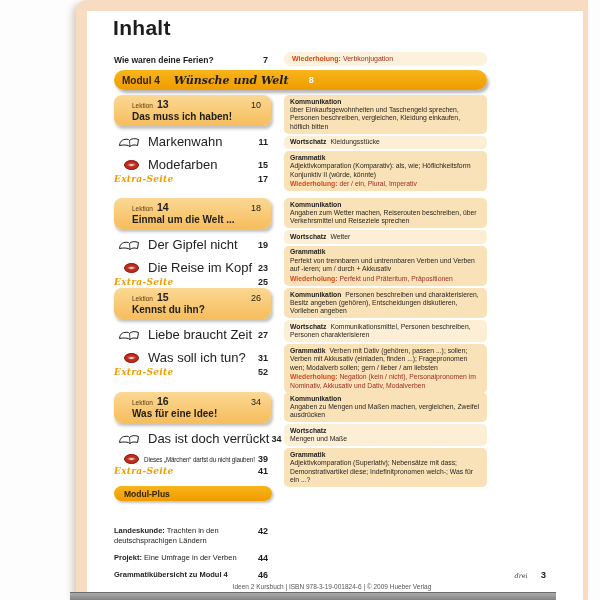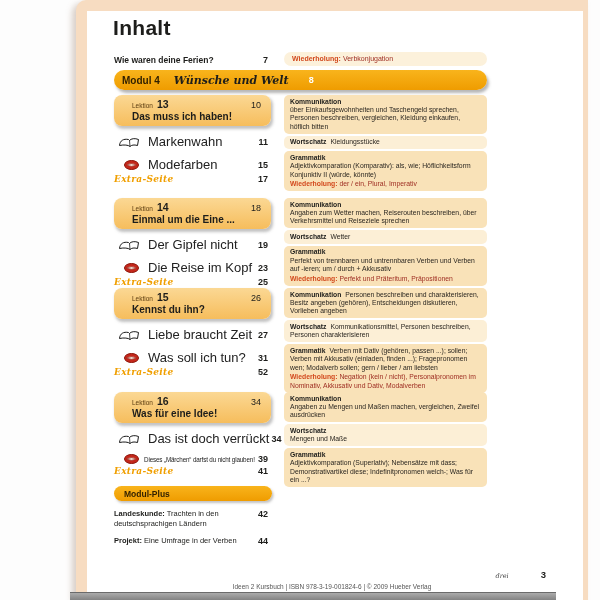--- a/index.html
+++ b/index.html
@@ -57,27 +57,27 @@
   .box.light{background:#fcefd6;}
   .blabel{font-weight:bold;color:#1d1d1b;}
   .blabel.block{display:block;}
   .blabel.inline{display:inline;margin-right:2px;}
   .wied{margin-top:1px;}
   .wied b{color:#d2491d;}
   .wied span{color:#9e2d22;}
 
   .mp{position:absolute;left:38px;top:486px;width:157px;}
   .mp-pill{width:158px;height:15px;box-sizing:border-box;background:linear-gradient(#f9b41c,#ef9c00);
-           border-radius:8px;display:flex;align-items:center;padding:0 10px;margin-bottom:8px;
+           border-radius:8px;display:flex;align-items:center;padding:0 10px;margin-bottom:25px;
            font-size:8.5px;font-weight:bold;color:#2f1f00;box-shadow:1.5px 2px 2.5px rgba(120,120,120,.45);}
   .mp-row{display:flex;margin-bottom:7px;padding-right:3px;}
   .mp-text{width:125px;font-size:7.5px;line-height:1.3;}
   .mp-page{margin-left:auto;font-size:9px;font-weight:bold;}
 
-  .folio{position:absolute;top:569px;right:42px;display:flex;align-items:baseline;gap:19px;}
+  .folio{position:absolute;top:569px;right:42px;display:flex;align-items:baseline;}
   .folio .word{font-family:"DejaVu Serif",serif;font-style:italic;font-size:6.5px;color:#444;margin-right:13px;}
   .folio .num{font-size:9.5px;font-weight:bold;}
   .imprint{position:absolute;left:0;right:0;top:583px;text-align:center;font-size:6.5px;color:#555;}
 </style>
 </head>
 <body>
 
 <div class="canvas">
   <div class="scan">
     <div class="page"></div>
@@ -155,21 +155,21 @@
     </section>
 
     <section class="lektion lk1">
       <div class="lcol">
         <div class="lek-header">
           <div class="lek-top">
             <span class="lek-word">Lektion</span>
             <b class="lek-num">14</b>
             <span class="lek-page">18</span>
           </div>
-          <div class="lek-title">Einmal um die Eine ...</div>
+          <div class="lek-title">Einmal um die Welt ...</div>
         </div>
         <div class="item">
           <span class="ic">
               <svg width="22" height="13" viewBox="0 0 22 13">
                 <path d="M1.5 10.5 C2 5.5 5.5 3.5 10.5 4.5 L11.5 5.5 C13 3.5 17 3 20.5 4.5 L19.5 10.5 C16 9.5 13.5 10 12 11.5 C10.5 10 6 9.5 1.5 10.5 Z" fill="#fff" stroke="#1a1a1a" stroke-width="1"></path>
                 <path d="M11.5 5.5 L12 11.5" stroke="#1a1a1a" stroke-width=".8" fill="none"></path>
               </svg>
             </span>
           <span class="item-label">Der Gipfel nicht</span>
           <span class="item-page">19</span>
@@ -320,20 +320,24 @@
         <span>Modul-Plus</span>
       </div>
       <div class="mp-row">
         <span class="mp-text"><b>Landeskunde:</b> <span>Trachten in den deutschsprachigen Ländern</span></span>
         <span class="mp-page">42</span>
       </div>
       <div class="mp-row">
         <span class="mp-text"><b>Projekt:</b> <span>Eine Umfrage in der Verben</span></span>
         <span class="mp-page">44</span>
       </div>
+      <div class="mp-row">
+        <span class="mp-text"><b>Grammatikübersicht zu Modul 4</b> <span></span></span>
+        <span class="mp-page">46</span>
+      </div>
     </div>
 
     <div class="folio">
       <span class="word">drei</span>
       <span class="num">3</span>
     </div>
     <div class="imprint">Ideen 2 Kursbuch | ISBN 978-3-19-001824-6 | © 2009 Hueber Verlag</div>
   </div>
 
   <div class="graybar"></div>

